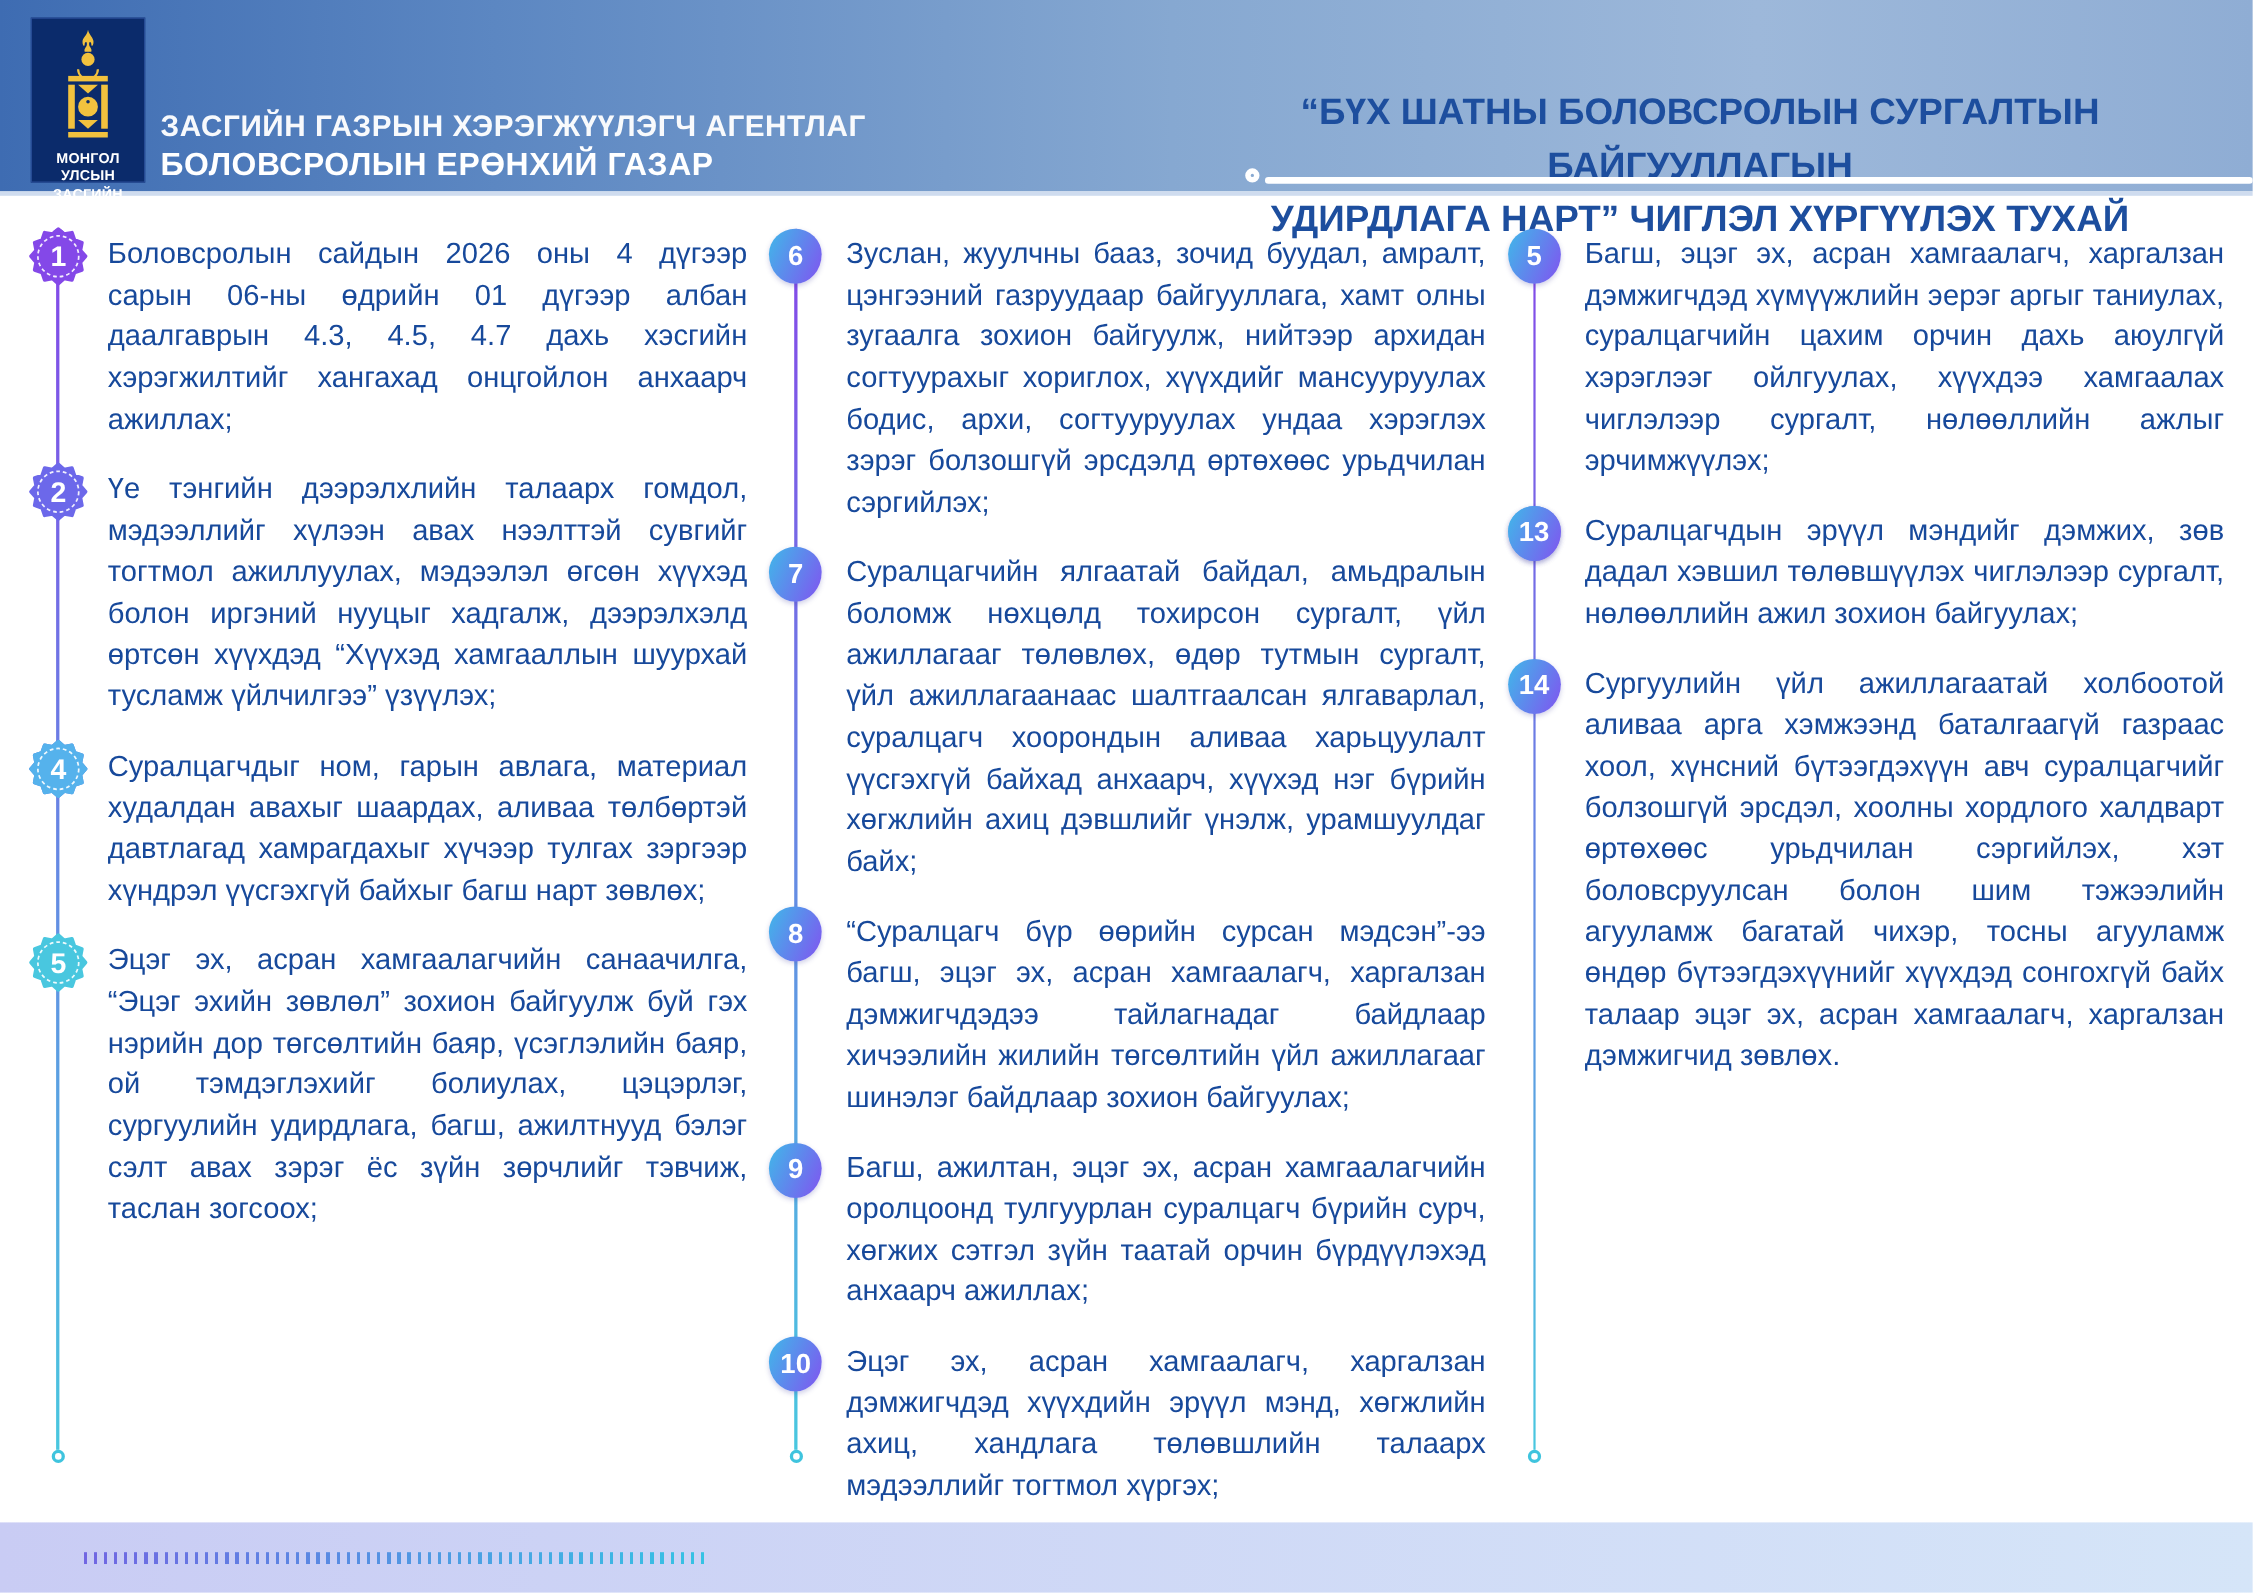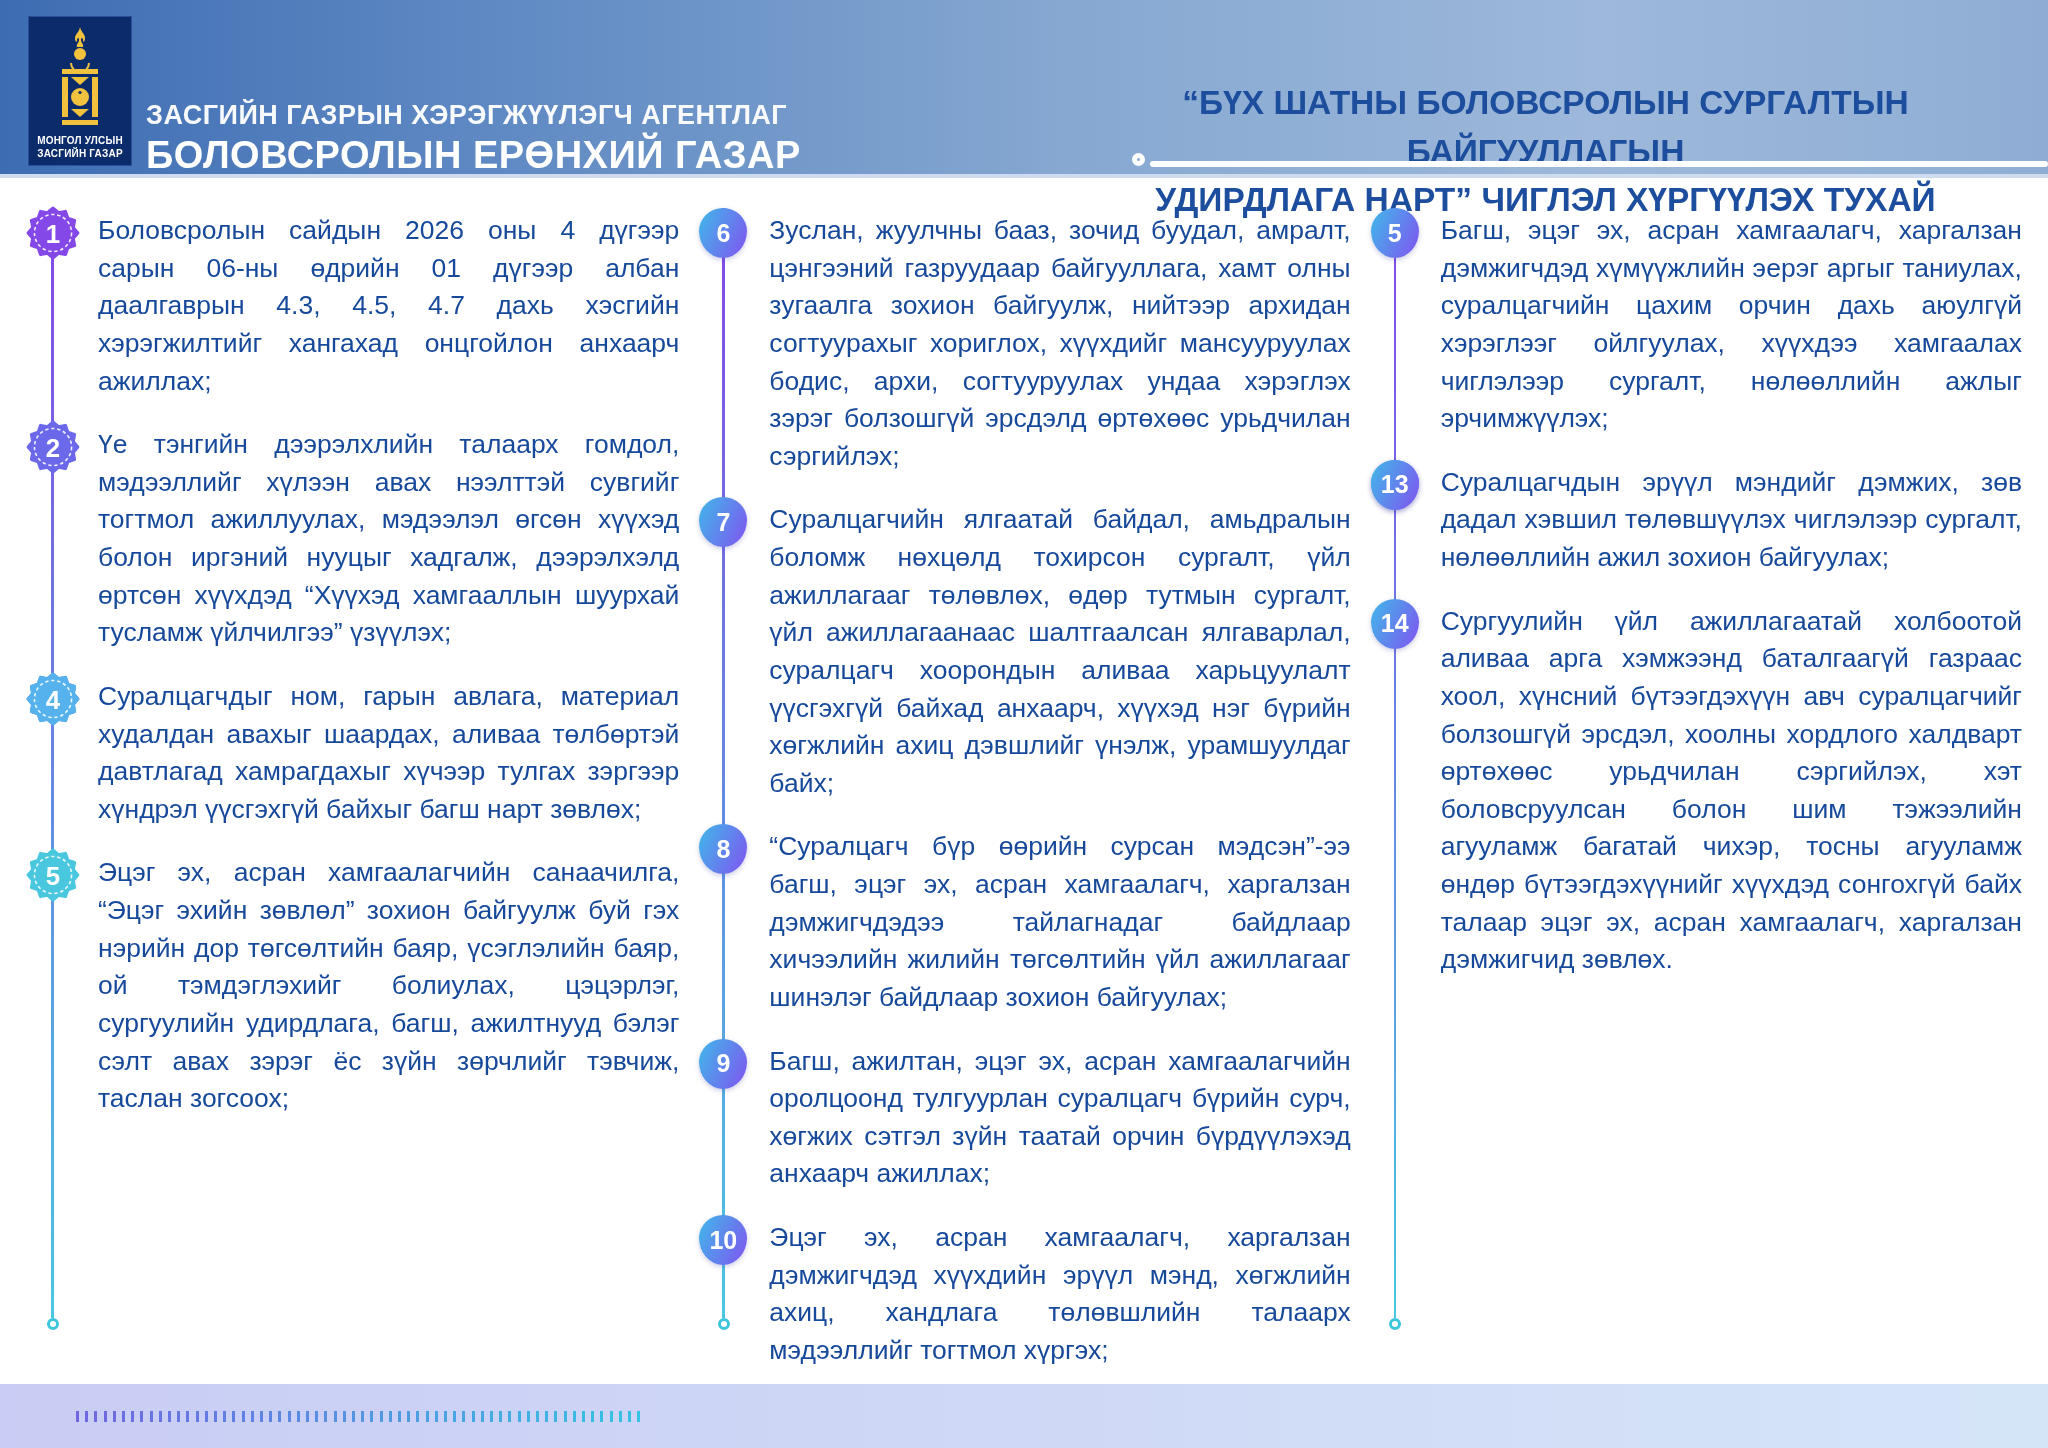--- a/index.html
+++ b/index.html
@@ -19,24 +19,24 @@
     border-bottom: 4px solid #cfdcef;
   }
   .logo-box {
     position: absolute; left: 28px; top: 16px;
     width: 104px; height: 150px;
     background: var(--logo-navy);
     border: 1px solid #2a4f9a;
     display: flex; flex-direction: column; align-items: center; justify-content: flex-start;
     padding-top: 10px;
   }
-  .logo-caption { margin-top: 4px; text-align: center; color: #ffffff; font-weight: bold; font-size: 10px; line-height: 1.25; letter-spacing: 0.2px; }
+  .logo-caption { margin-top: 4px; text-align: center; color: #ffffff; font-weight: bold; font-size: 13px; line-height: 1.25; letter-spacing: 0.2px; }
   .agency-block { position: absolute; left: 146px; top: 100px; color: #ffffff; }
   .agency-label { font-size: 27px; font-weight: bold; letter-spacing: 0.5px; opacity: 0.96; }
-  .agency-name  { font-size: 38px; font-weight: bold; letter-spacing: 0.5px; margin-top: 3px; }
+  .agency-name  { font-size: 29px; font-weight: bold; letter-spacing: 0.5px; margin-top: 3px; }
   .title-block {
     position: absolute; right: 20px; top: 42px; width: 965px;
     text-align: center; color: var(--title-text);
     font-weight: bold; font-size: 33.5px; line-height: 1.45; margin-top: 37px;
   }
   .title-underline { position: absolute; right: 0; top: 153px; width: 916px; height: 22px; }
   .title-underline .line { position: absolute; left: 18px; top: 8px; right: 0; height: 6px; background: #ffffff; border-radius: 3px; }
   .underline-ring { position: absolute; left: 0; top: 0; width: 13px; height: 13px; border: 5px solid #ffffff; border-radius: 50%; background: transparent; }
 
   

